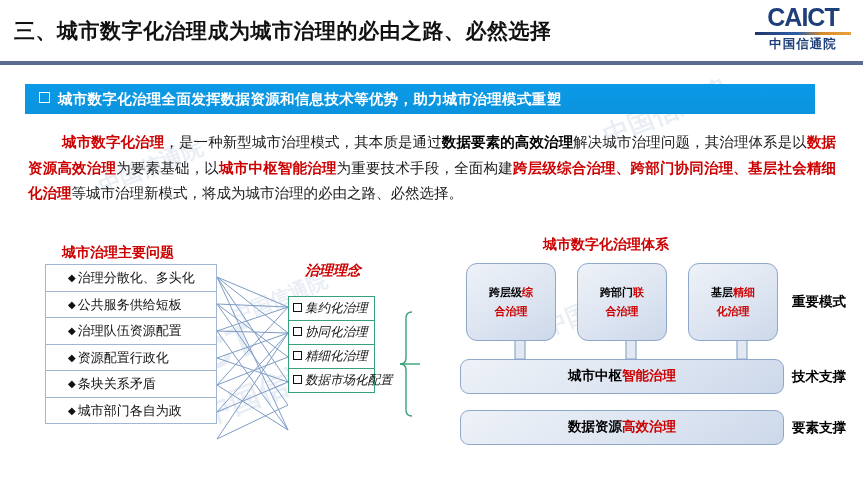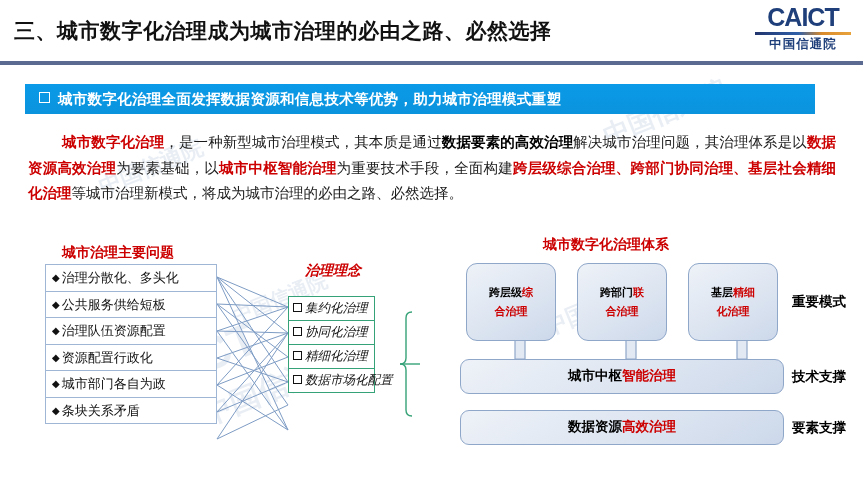--- a/index.html
+++ b/index.html
@@ -45,21 +45,21 @@
 
   
   .cap{position:absolute;font-size:14px;font-weight:bold;color:#cc0000;white-space:nowrap;}
   .cap-problems{left:62px;top:244px;}
   .cap-concepts{left:305px;top:262px;font-style:italic;}
   .cap-system{left:543px;top:236px;}
 
   
   .plist{position:absolute;left:45px;top:264px;width:172px;}
   .pitem{height:27.5px;border:1px solid #9fb6d4;box-sizing:border-box;
-    background:#fff;font-size:13px;line-height:25.5px;padding-left:6px;
+    background:#fff;font-size:13px;line-height:25.5px;padding-left:22px;
     margin-bottom:-1px;color:#111;white-space:nowrap;}
   .pitem .dia{font-size:10px;margin-right:2px;vertical-align:1px;}
 
   
   .clist{position:absolute;left:288px;top:296px;width:87px;font-style:italic;}
   .citem{height:25px;border:1.4px solid #36a277;box-sizing:border-box;background:#fff;
     font-size:12.5px;line-height:22px;padding-left:4px;margin-bottom:-1px;
     color:#111;white-space:nowrap;}
   .citem .sq{display:inline-block;width:7px;height:7px;border:1.4px solid #111;
     margin-right:3px;vertical-align:0px;}
@@ -152,22 +152,22 @@
       <path d="M732,339 l10,-12 l10,12 h-5 v20 h-10 v-20 z"></path>
     </g>
   </svg>
 
   <div class="cap cap-problems">城市治理主要问题</div>
   <div class="plist">
     <div class="pitem"><span class="dia">◆</span><span>治理分散化、多头化</span></div>
     <div class="pitem"><span class="dia">◆</span><span>公共服务供给短板</span></div>
     <div class="pitem"><span class="dia">◆</span><span>治理队伍资源配置</span></div>
     <div class="pitem"><span class="dia">◆</span><span>资源配置行政化</span></div>
+    <div class="pitem"><span class="dia">◆</span><span>条块关系矛盾</span></div>
     <div class="pitem"><span class="dia">◆</span><span>城市部门各自为政</span></div>
-    <div class="pitem"><span class="dia">◆</span><span>条块关系矛盾</span></div>
   </div>
 
   <div class="cap cap-concepts">治理理念</div>
   <div class="clist">
     <div class="citem"><span class="sq"></span><span>集约化治理</span></div>
     <div class="citem"><span class="sq"></span><span>协同化治理</span></div>
     <div class="citem"><span class="sq"></span><span>精细化治理</span></div>
     <div class="citem"><span class="sq"></span><span>数据市场化配置</span></div>
   </div>
 

